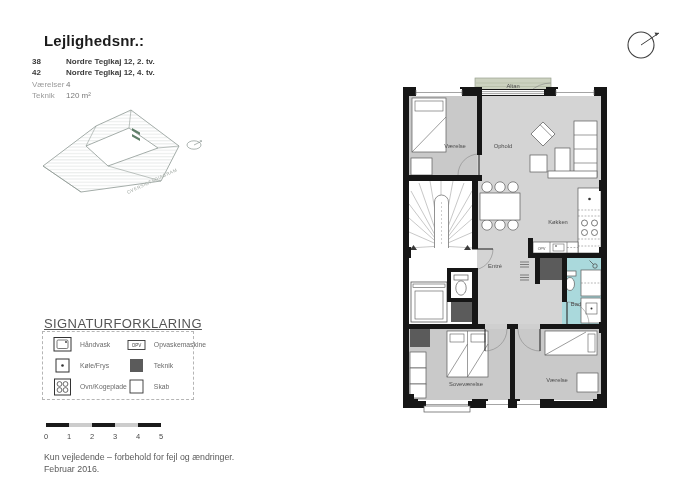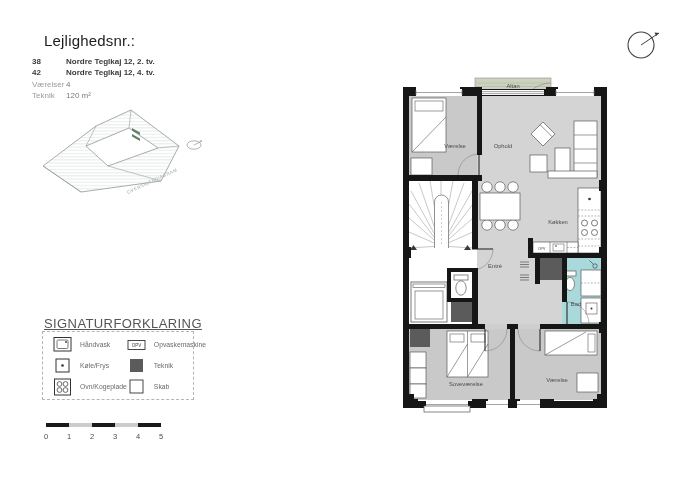--- a/index.html
+++ b/index.html
@@ -1,21 +1,21 @@
 <!DOCTYPE html>
 <html><head>
 <meta charset="utf-8">
 <style>
   html,body{margin:0;padding:0;background:#fff;}
   .page{width:687px;height:485px;position:relative;background:#ffffff;
         font-family:"Liberation Sans",sans-serif;overflow:hidden;color:#333;}
   .abs{position:absolute;}
 
   
-  .title{left:44px;top:32px;font-size:15px;font-weight:normal;color:#1c1c1c;letter-spacing:0.2px;}
+  .title{left:44px;top:32px;font-size:15px;font-weight:bold;color:#1c1c1c;letter-spacing:0.2px;}
   .inforow{left:32px;font-size:8px;line-height:11.4px;}
   .inforow .num{display:inline-block;width:34px;font-weight:bold;color:#3a3a3a;}
   .inforow .addr{font-weight:bold;color:#3a3a3a;}
   .inforow .glabel{display:inline-block;width:34px;color:#9b9b9b;}
   .inforow .gval{color:#7a7a7a;}
 
   
   .legend-title{left:44px;top:316px;font-size:13px;color:#555;letter-spacing:0.4px;text-decoration:underline;}
   .legend-box{left:42px;top:331px;width:152px;height:69px;border:1px dashed #b5b5b5;
               display:grid;grid-auto-flow:column;grid-template-rows:repeat(3,1fr);
@@ -138,20 +138,24 @@
   </div>
   <div class="abs scalenums">
     <b style="left:0px">0</b>
     <b style="left:23px">1</b>
     <b style="left:46px">2</b>
     <b style="left:69px">3</b>
     <b style="left:92px">4</b>
     <b style="left:115px">5</b>
   </div>
 
+  <div class="abs footer">
+    <div>Kun vejledende – forbehold for fejl og ændringer.</div>
+    <div>Februar 2016.</div>
+  </div>
 
   <svg class="abs" style="left:622px;top:26px;" width="46" height="40" viewBox="0 0 46 40">
     <circle cx="19" cy="19" r="13" fill="none" stroke="#3f3f3f" stroke-width="1.1"></circle>
     <line x1="19" y1="19" x2="37" y2="7" stroke="#3f3f3f" stroke-width="1"></line>
     <path d="M37,7 l-4.5,-0.5 l1.6,3.6 z" fill="#3f3f3f"></path>
   </svg>
 
   <svg class="abs" style="left:398px;top:76px;" width="212" height="338" viewBox="0 0 212 338">
 
     <g>

